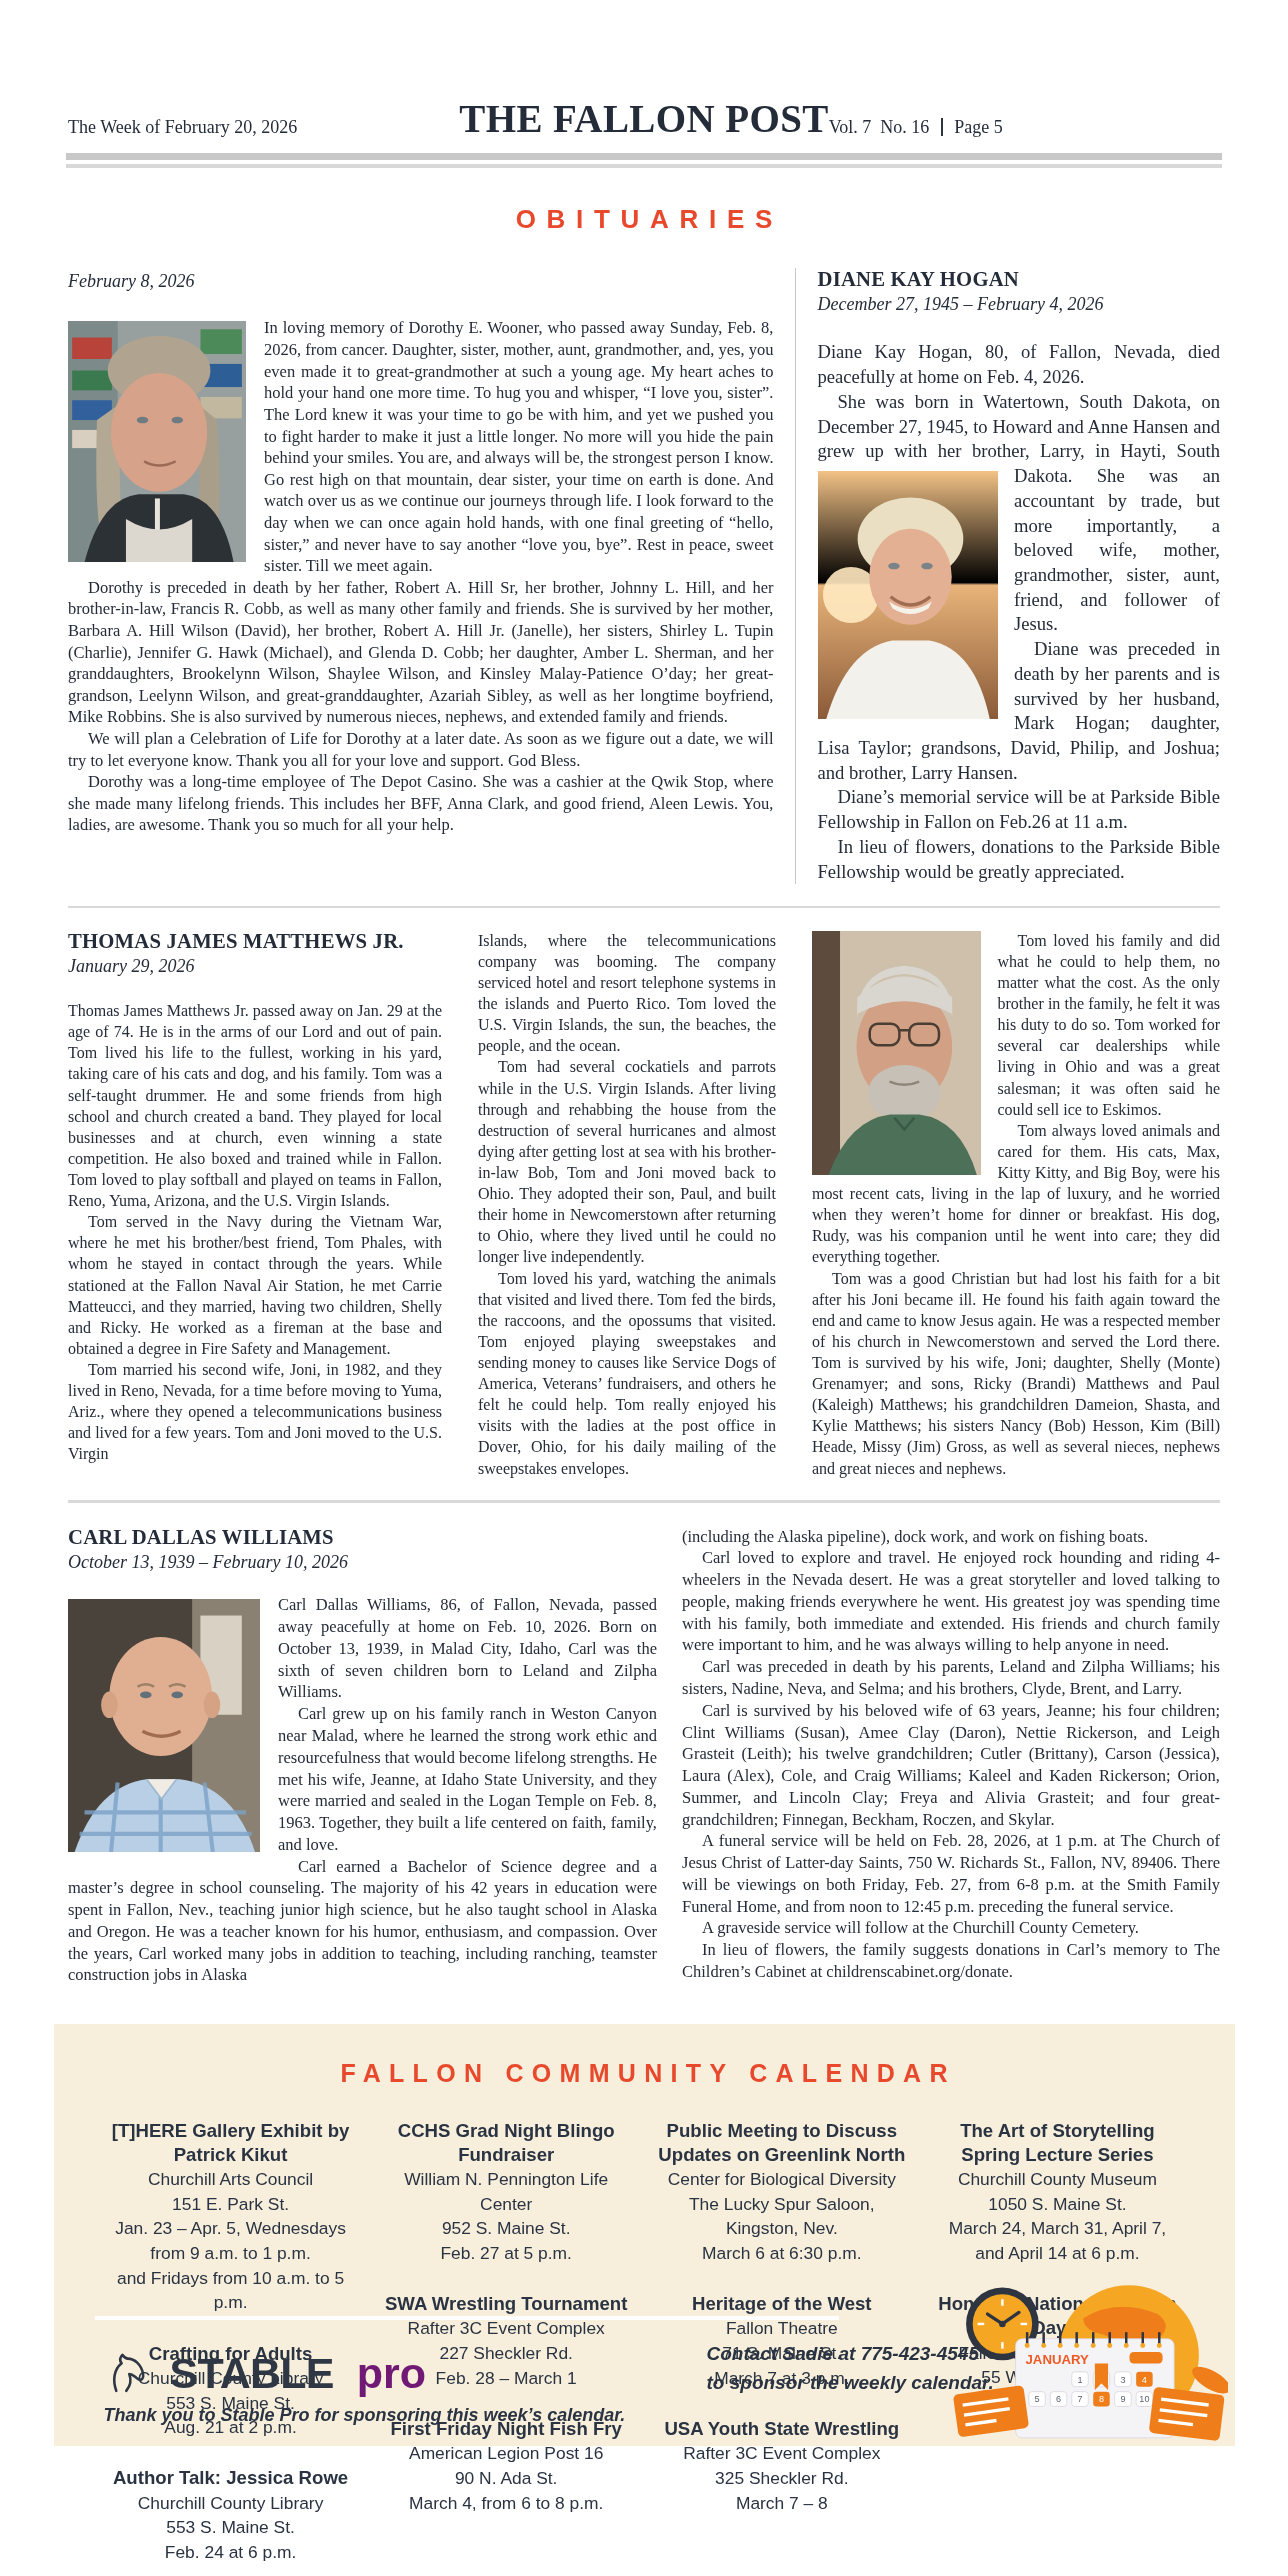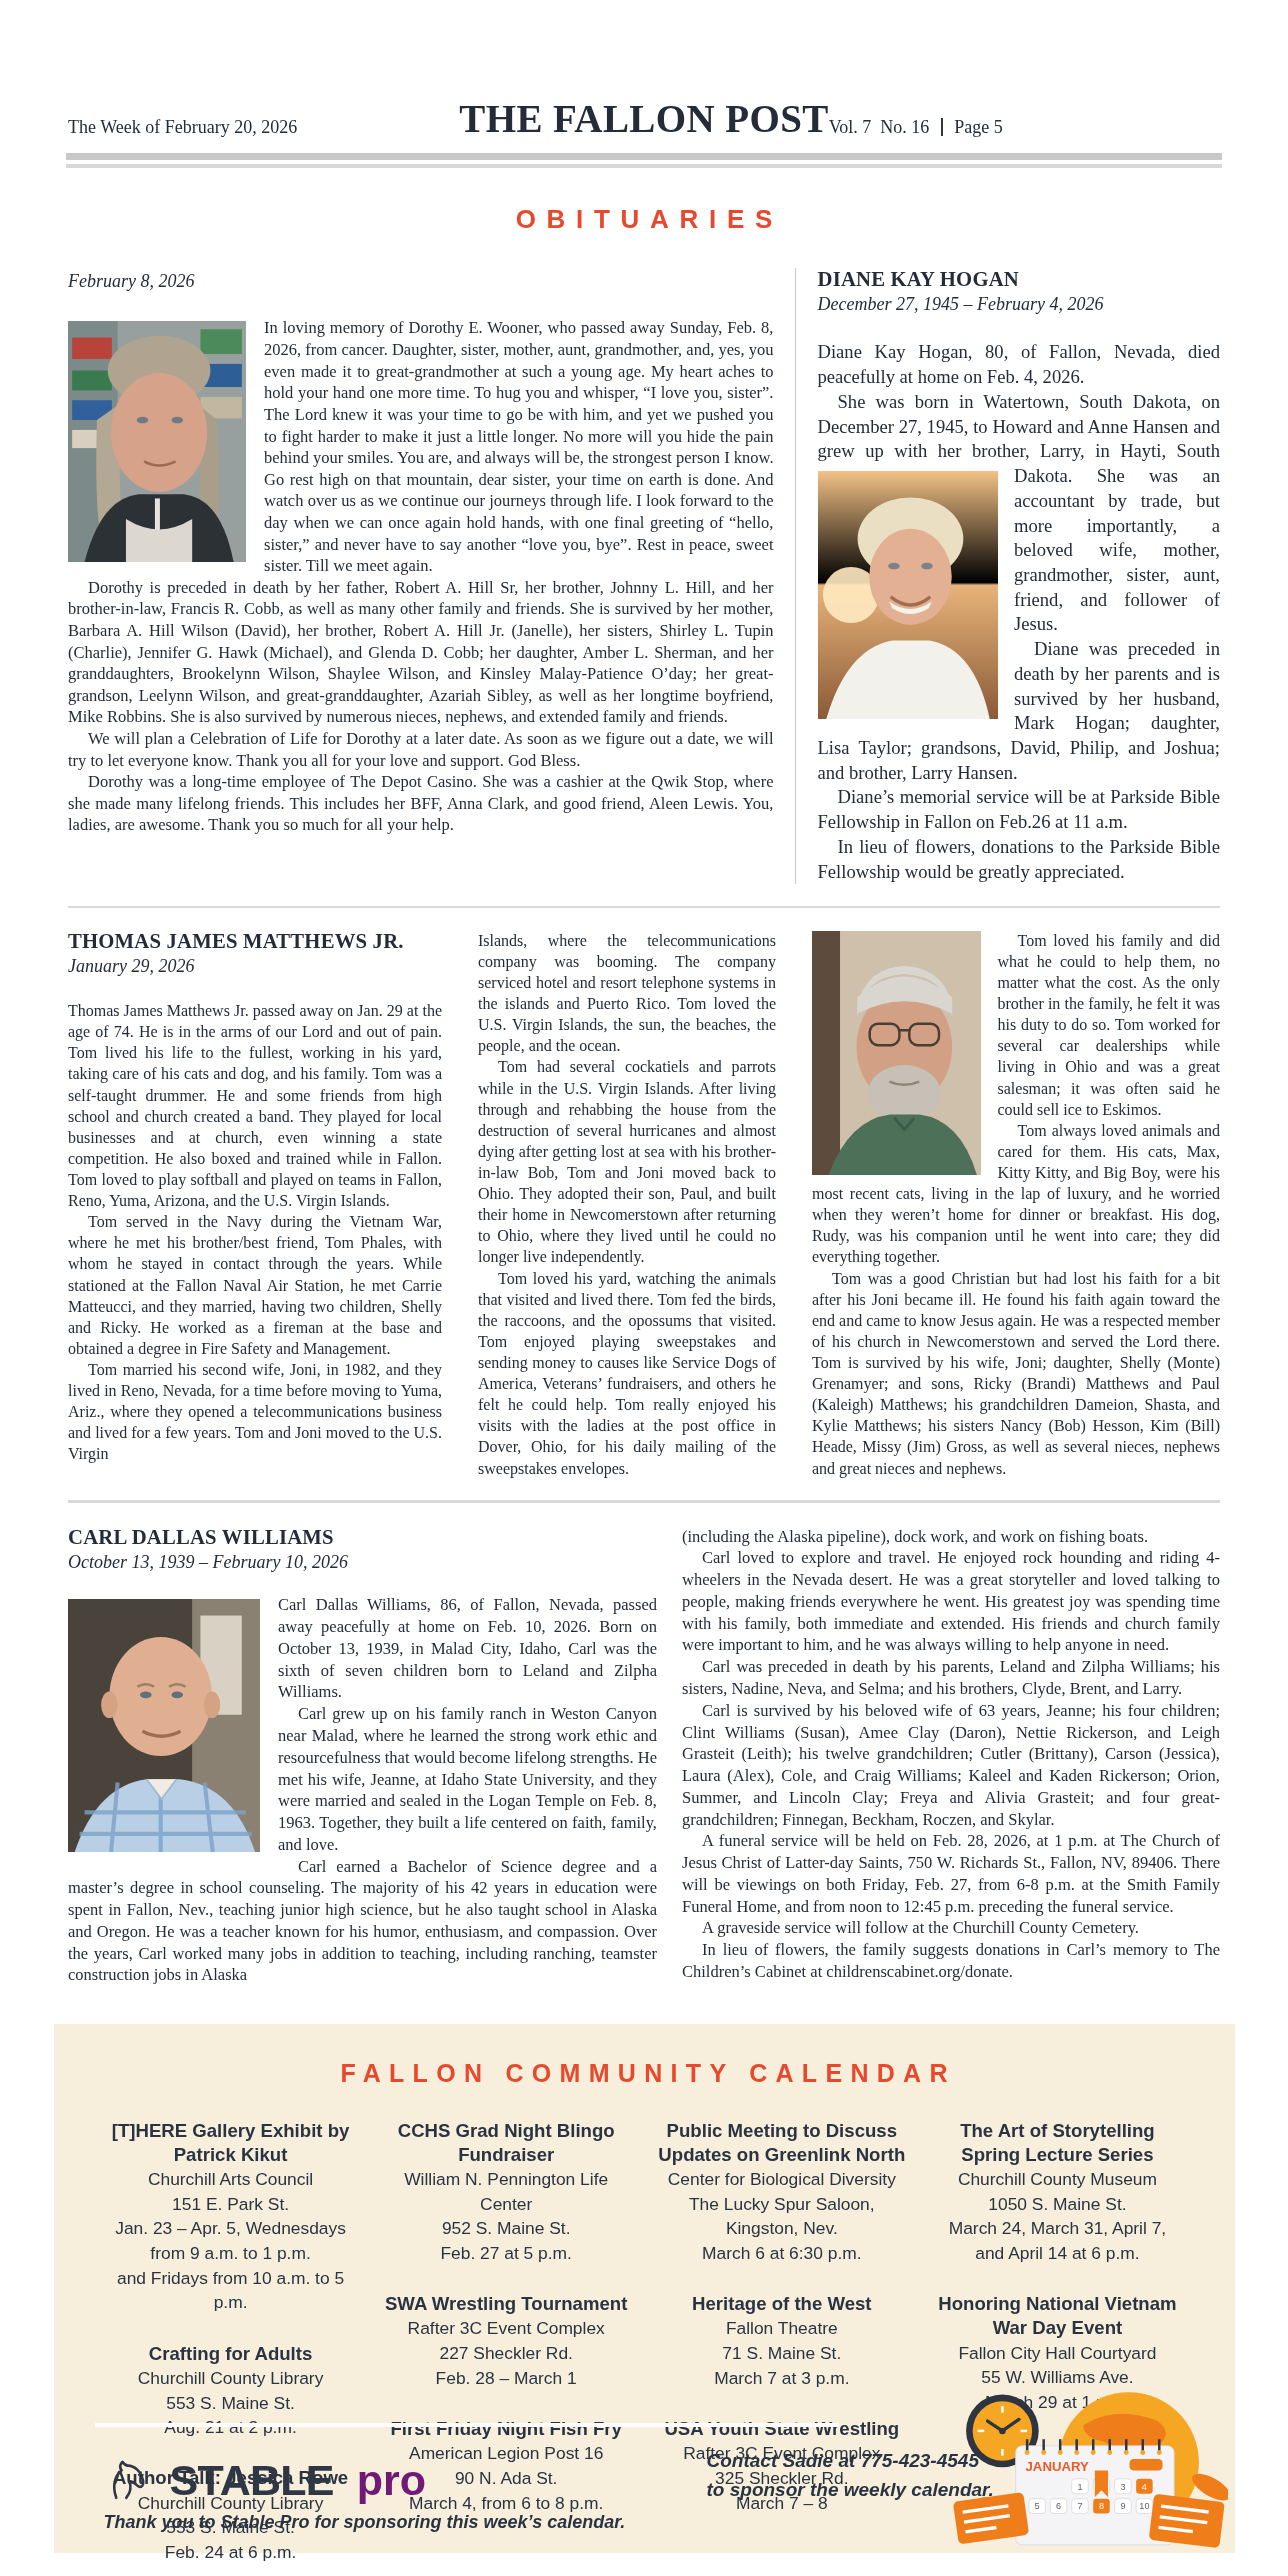--- a/index.html
+++ b/index.html
@@ -43,21 +43,21 @@
   .tom-col1 .tom-body{margin-top:23px;}
   .photo-tom{float:left;width:169px;height:244px;margin:1.7px 16.5px 5px 0;}
   
   .carl-section{margin:23px 68px 0;display:flex;gap:25px;min-height:463px;}
   .carl-left{width:589px;}
   .carl-right{flex:1;}
   .carl-body{font-size:16.5px;line-height:1.32;text-align:justify;}
   .carl-left .carl-body{margin-top:21.5px;}
   .photo-carl{float:left;width:192px;height:253px;margin:5px 18px 5px 0;}
   
-  .calendar-box{margin:35px auto 0;width:1181px;height:529px;background:#f7efdc;position:relative;
+  .calendar-box{margin:35px auto 0;width:1181px;height:422px;background:#f7efdc;position:relative;
                 padding:35px 50px 0;box-sizing:border-box;font-family:"Liberation Sans",sans-serif;color:#2a3342;}
   .calendar-title{text-align:center;color:#e8492c;font-weight:bold;font-size:25px;letter-spacing:8.3px;text-indent:8.3px;}
   .calendar-grid{display:flex;margin-top:31px;gap:21.5px;}
   .cal-col{flex:1;text-align:center;}
   .cal-event{margin-bottom:26.5px;}
   .cal-event-title{font-weight:bold;font-size:18.6px;line-height:1.3;}
   .cal-line{font-size:17.4px;line-height:1.42;}
   .cal-rule-white{position:absolute;left:41px;bottom:126px;width:744px;height:4.1px;background:#ffffff;}
   .sponsor-block{position:absolute;left:50px;bottom:20px;}
   .brand-row{display:flex;align-items:center;gap:20px;}

